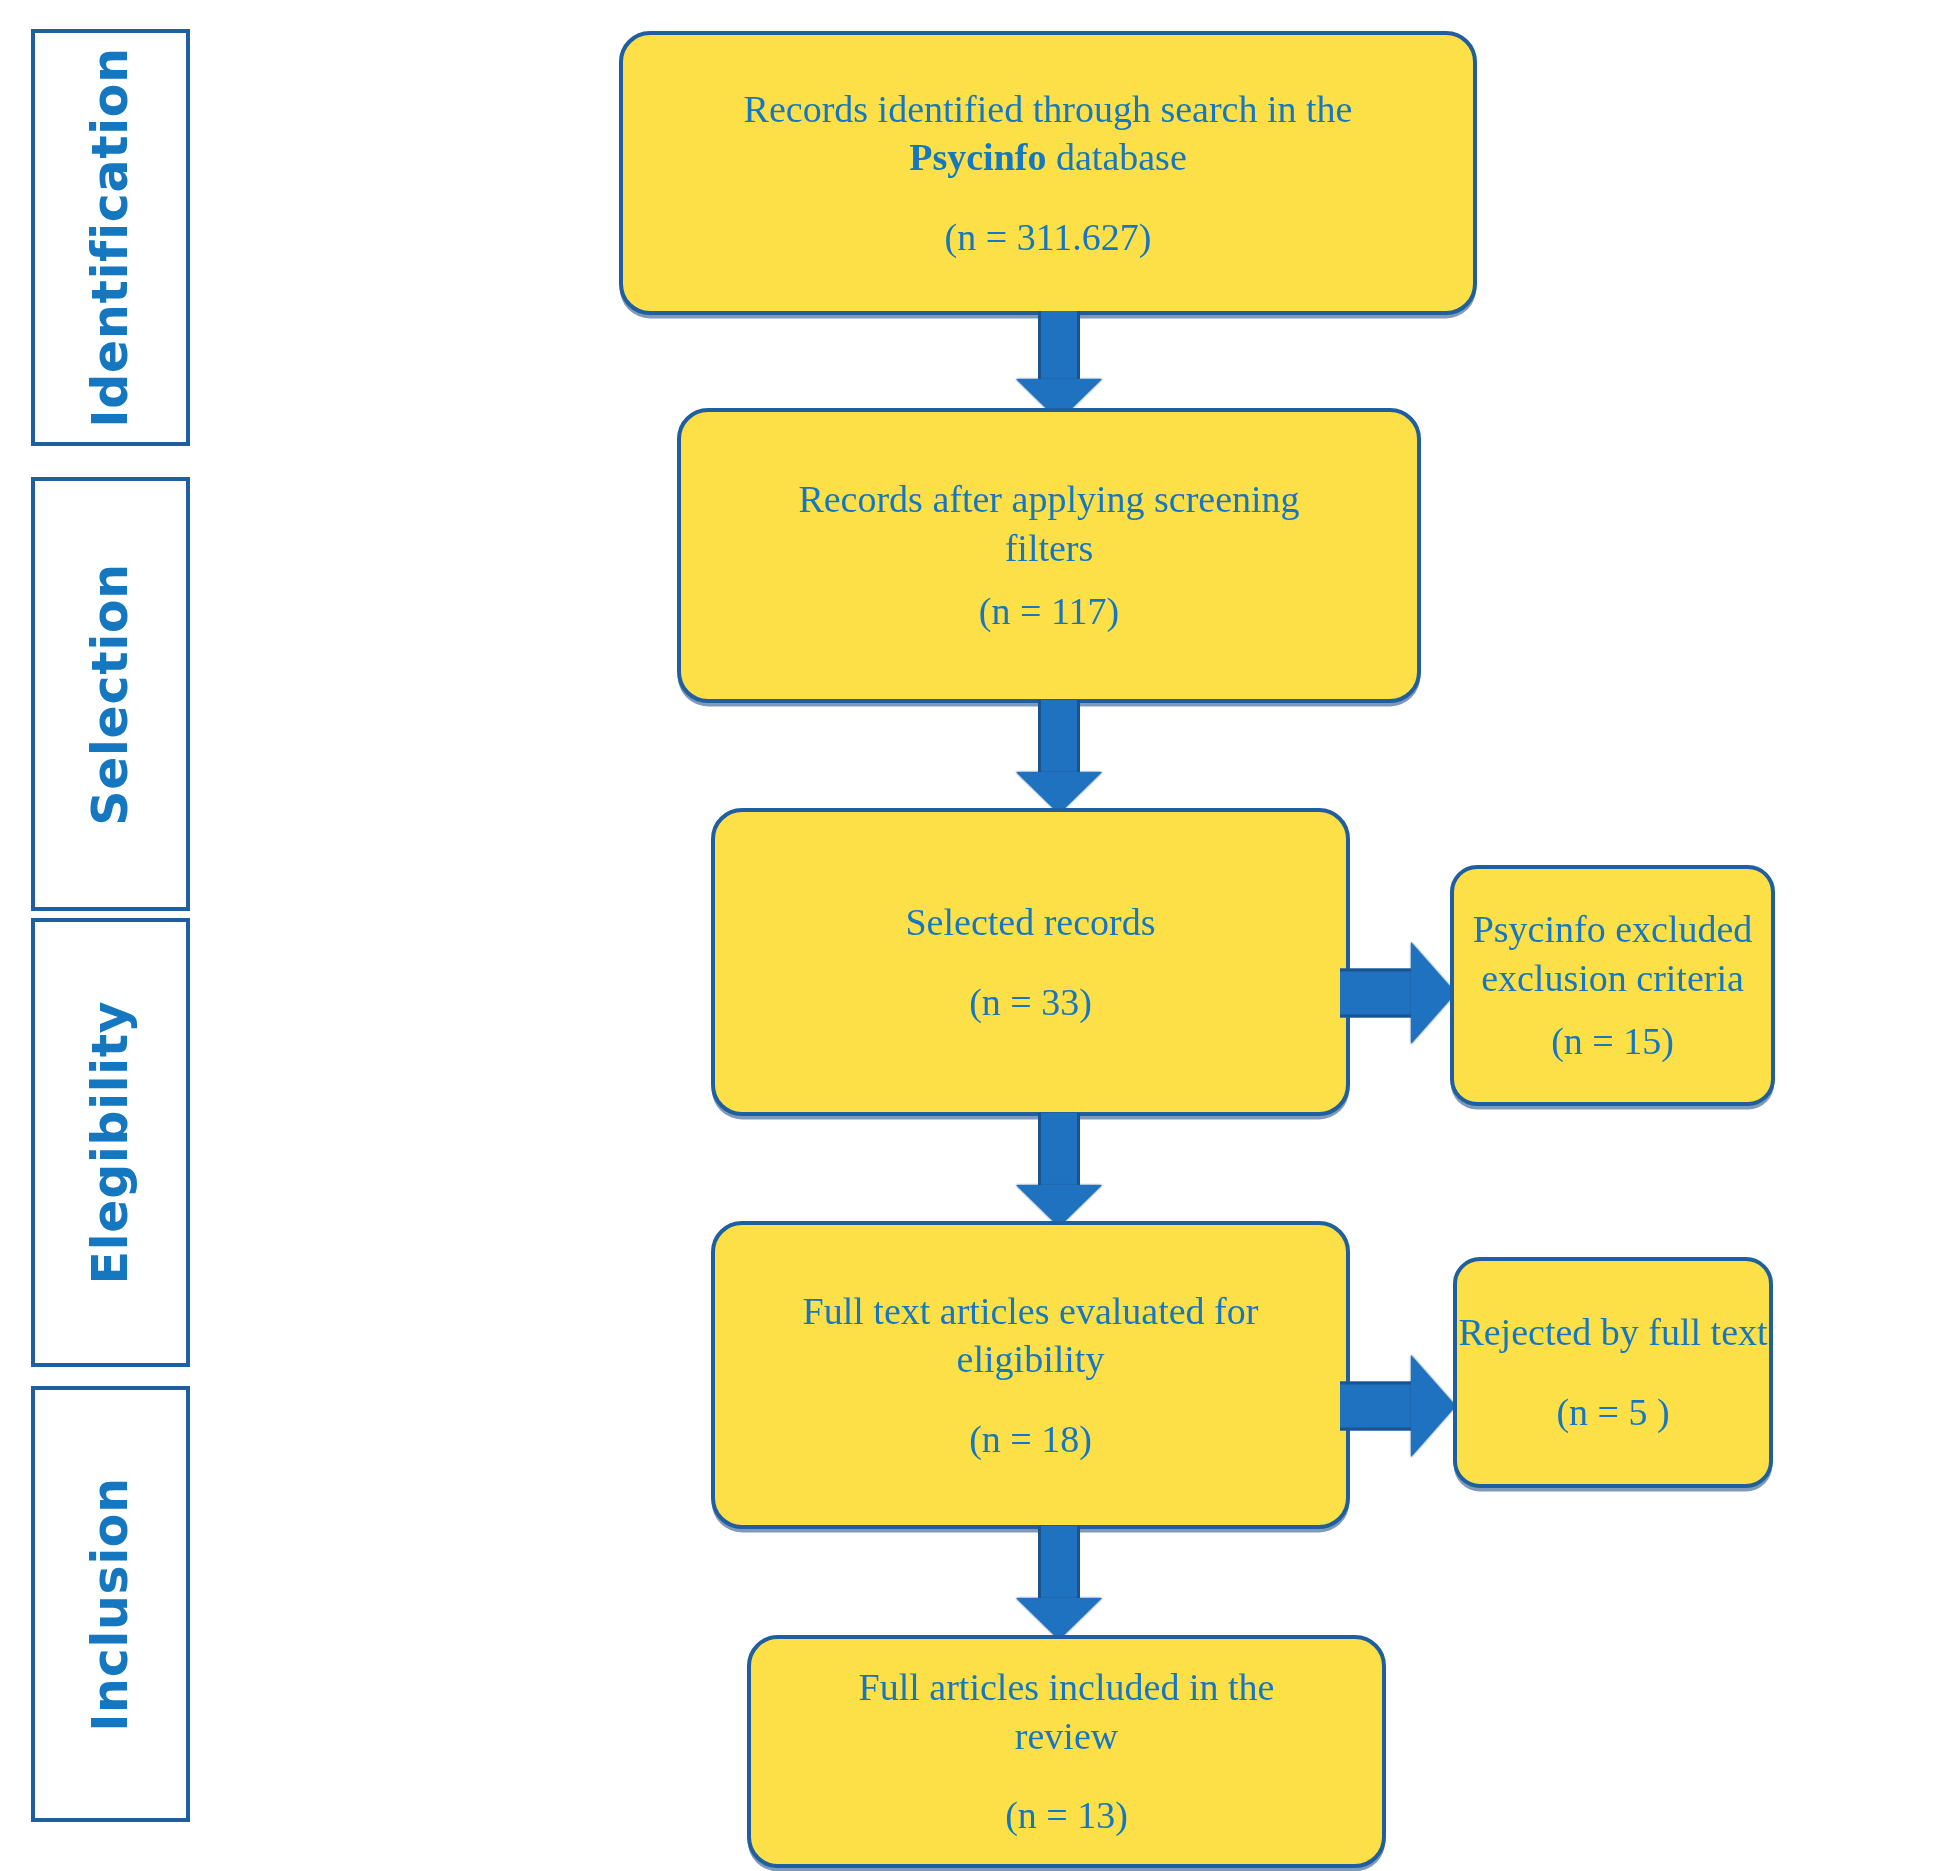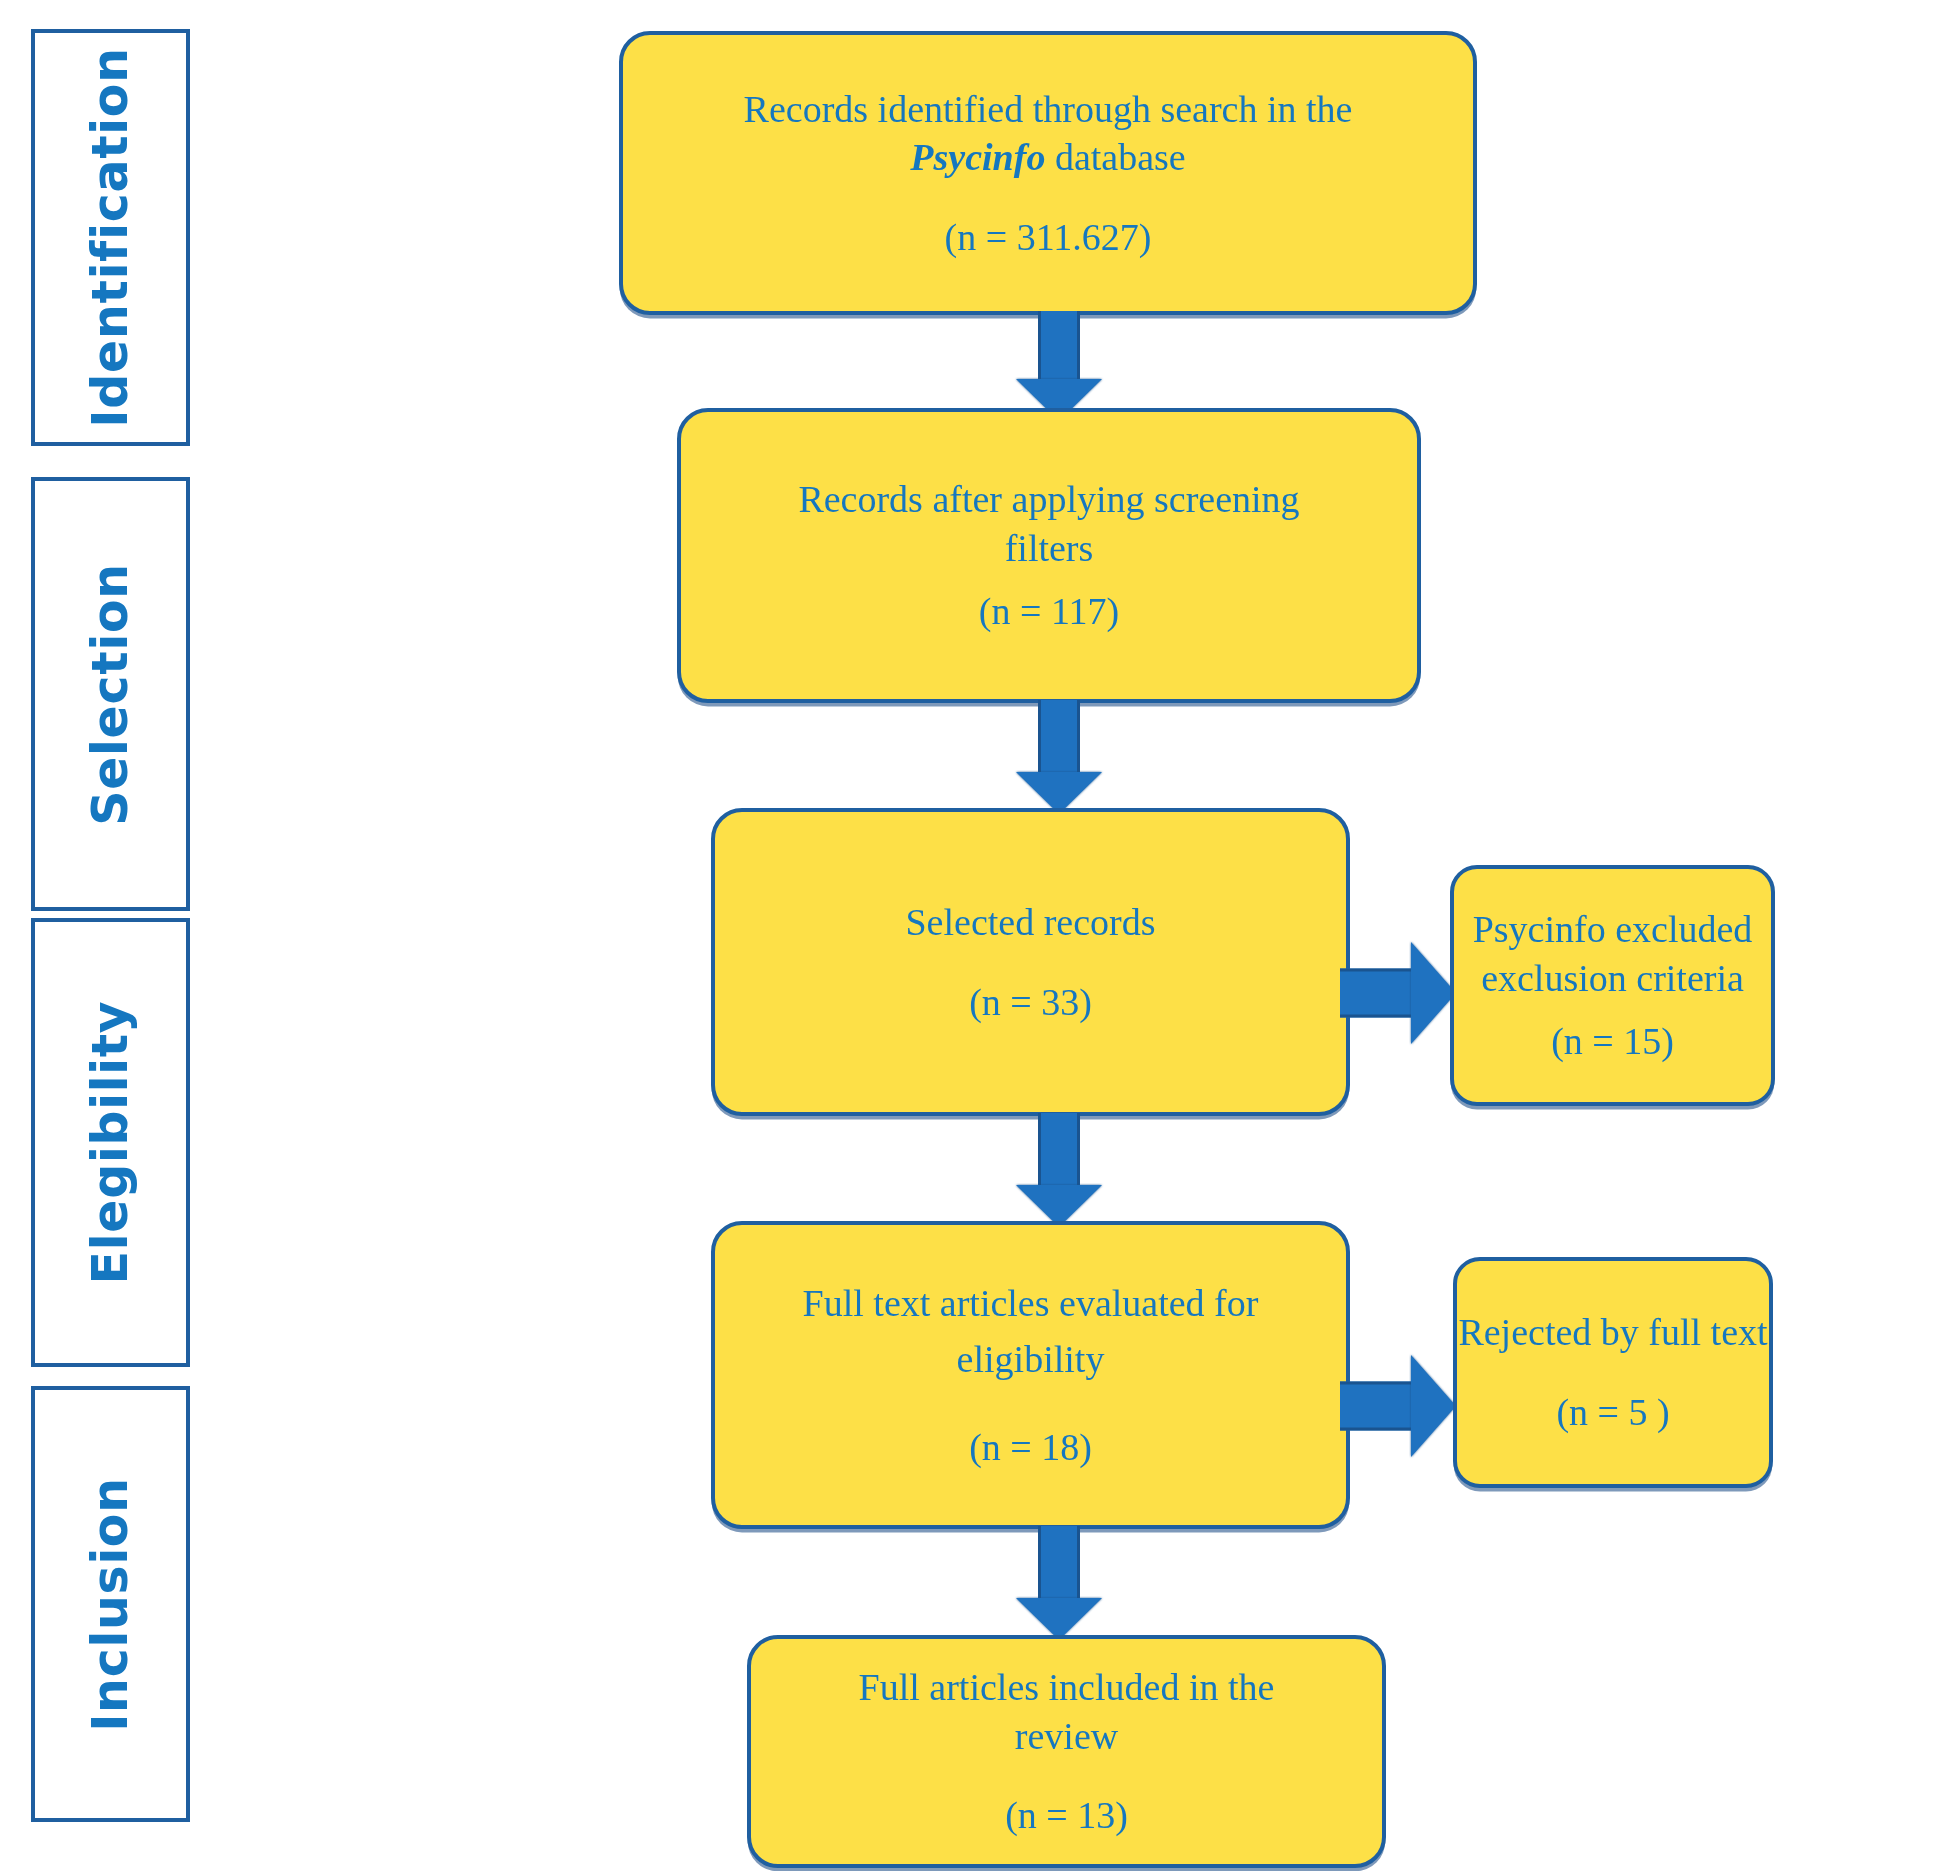--- a/index.html
+++ b/index.html
@@ -66,21 +66,21 @@
   }
   .flow-box .count {
     font-size: 38px;
     line-height: 1.28;
     margin-top: 31px;
     white-space: nowrap;
   }
   .flow-box .count.tight {
     margin-top: 15px;
   }
-  b.strong { font-weight: bold; font-style: italic; }
+  b.strong { font-weight: bold; }
 
   
   .arrow-down {
     position: absolute;
     width: 0; height: 0;
   }
   .arrow-down .shaft {
     position: absolute;
     left: 50%;
     top: 0;
@@ -188,21 +188,21 @@
     <div class="line">Psycinfo excluded</div>
     <div class="line">exclusion criteria</div>
     <div class="count tight">(n = 15)</div>
   </div>
 
   <div class="arrow-down" style="left:1059px; top:1113px; width:0; height:109px;">
     <div class="shaft" style="width:42px; height:75px;"></div>
     <div class="head" style="top:72px; border-left-width:43px; border-right-width:43px; border-top-width:42px;"></div>
   </div>
 
-  <div class="flow-box" style="left:711px; top:1221px; width:639px; height:308px;gap:8px;">
+  <div class="flow-box" style="left:711px; top:1221px; width:639px; height:308px;">
     <div class="line">Full text articles evaluated for</div>
     <div class="line">eligibility</div>
     <div class="count">(n = 18)</div>
   </div>
 
   <div class="arrow-right" style="left:1340px; top:1351px; width:116px; height:109px;">
     <div class="shaft" style="width:74px; height:49px;"></div>
     <div class="head" style="left:71px; border-top-width:51px; border-bottom-width:51px; border-left-width:45px;"></div>
   </div>
 

